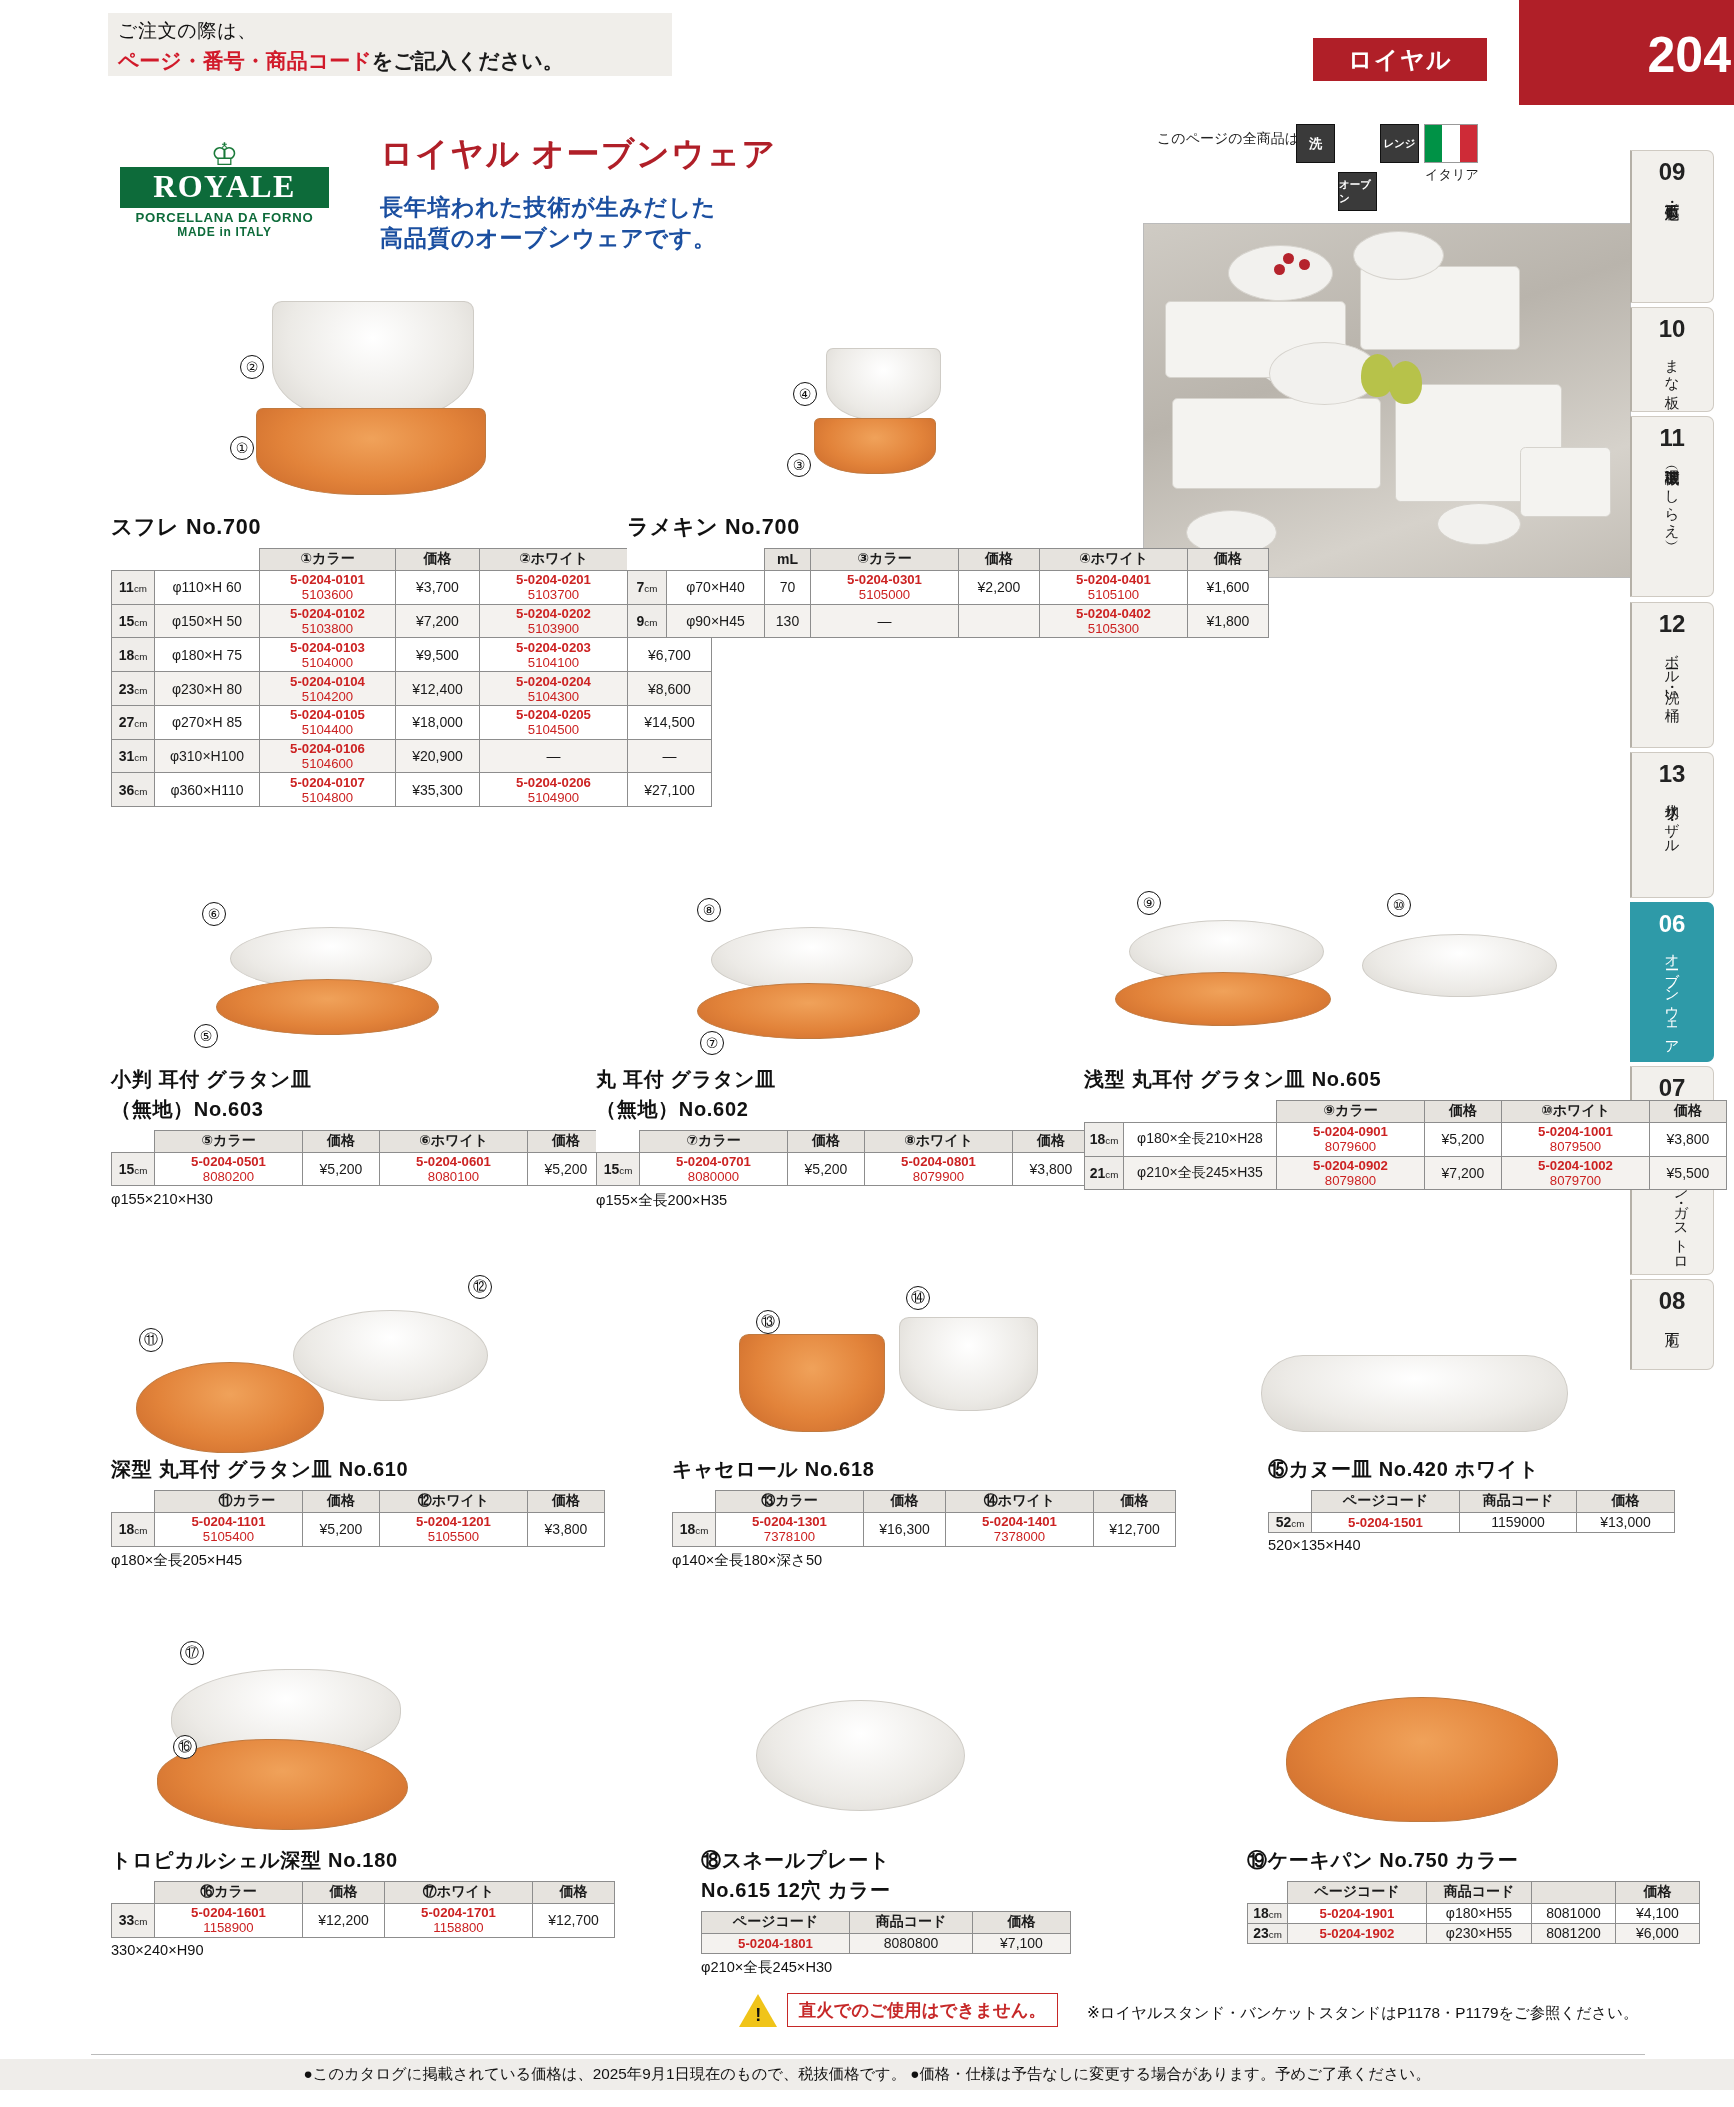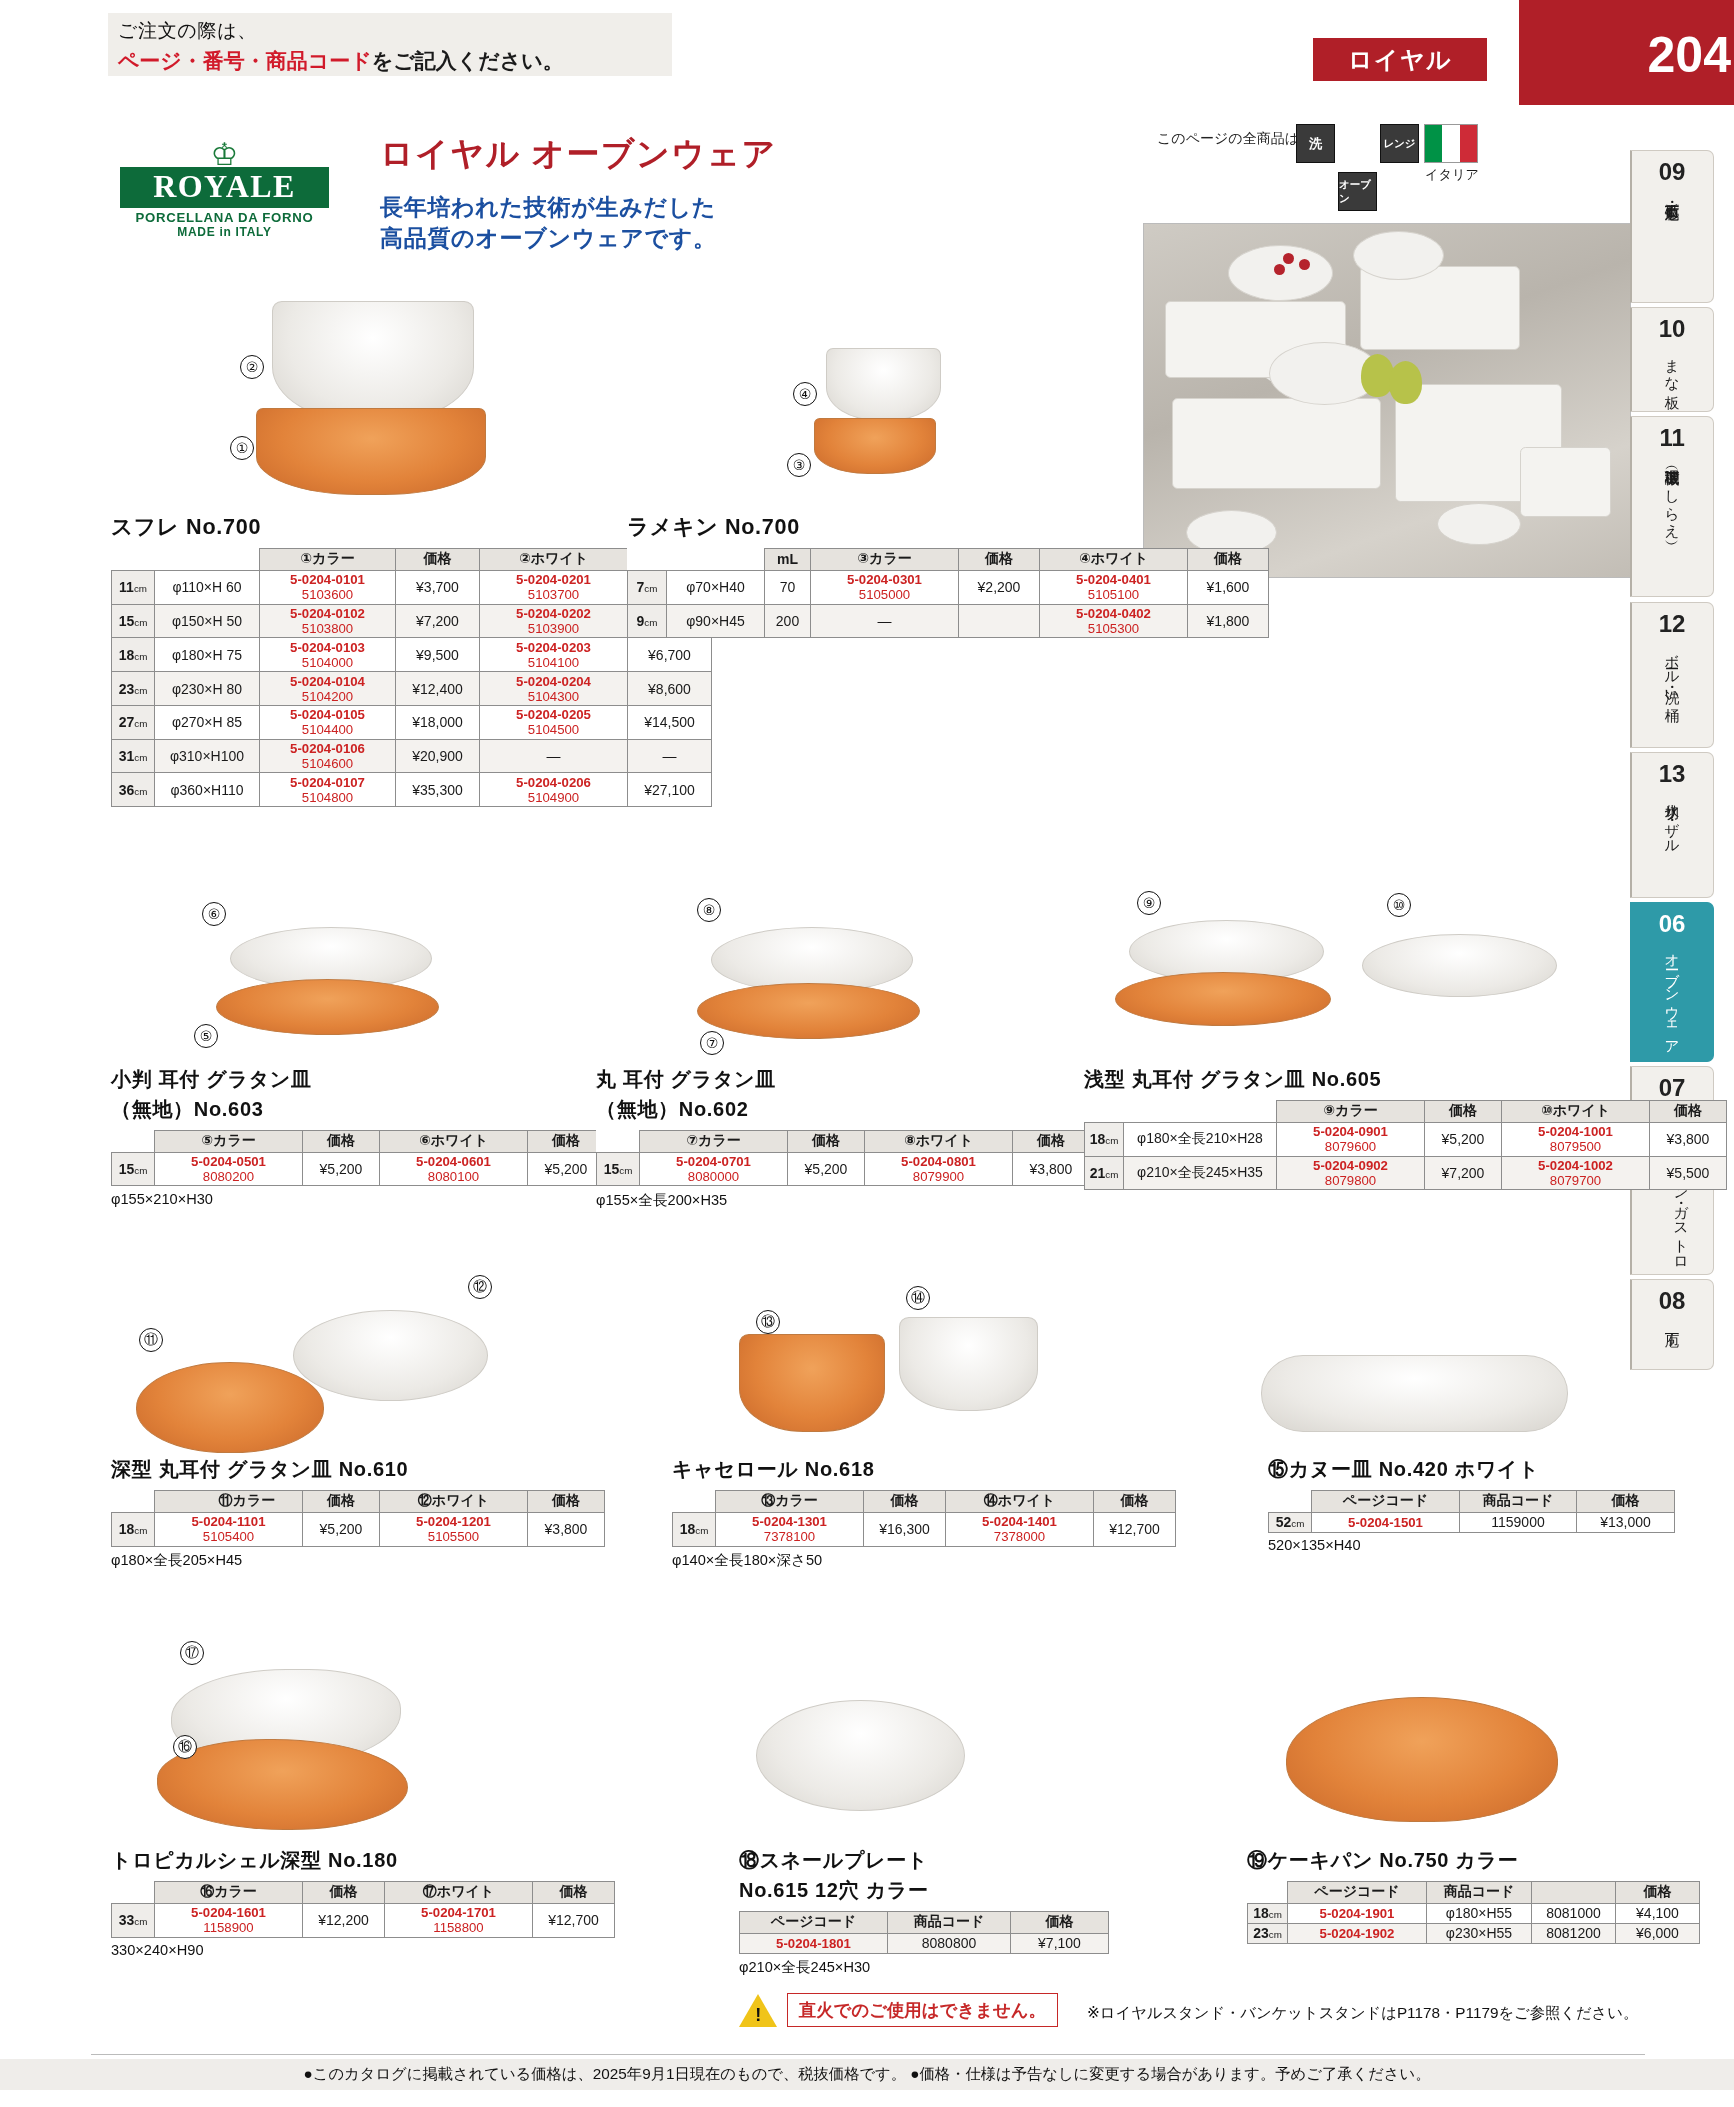--- a/index.html
+++ b/index.html
@@ -401,21 +401,21 @@
           <td class="price">¥2,200</td>
           <td>
               <div class="code red">5-0204-0401</div>
               <div class="cellnum">5105100</div>
             </td>
           <td class="price">¥1,600</td>
         </tr>
         <tr class="rowalt">
           <td class="size-col"><span>9</span><small>cm</small></td>
           <td>φ90×H45</td>
-          <td>200</td>
+          <td>130</td>
           <td>—</td>
           <td class="price"></td>
           <td>
               <div class="code red">5-0204-0402</div>
               <div class="cellnum">5105300</div>
             </td>
           <td class="price">¥1,800</td>
         </tr>
       </tbody>
     </table>
@@ -673,21 +673,21 @@
               <div class="cellnum">1158800</div>
             </td>
           <td class="price">¥12,700</td>
         </tr>
       </tbody>
     </table>
     <div class="dim-note">330×240×H90</div>
   </div>
 
   <div class="ph bowl-white" style="left:756px;top:1700px;width:209px;height:111px;border-radius:50%;"></div>
-  <div class="blk" style="left:739px; top:1847px;">
+  <div class="blk" style="left:701px; top:1847px;">
     <div class="blk-title small">⑱スネールプレート</div>
     <div class="blk-title small" style="margin-top:2.8px;">No.615 12穴 カラー</div>
     <table class="ptab" style="margin-top:7px;">
       <thead>
         <tr>
           <th style="width:148px;">ページコード</th>
           <th style="width:123px;">商品コード</th>
           <th style="width:98px;">価格</th>
         </tr>
       </thead>

